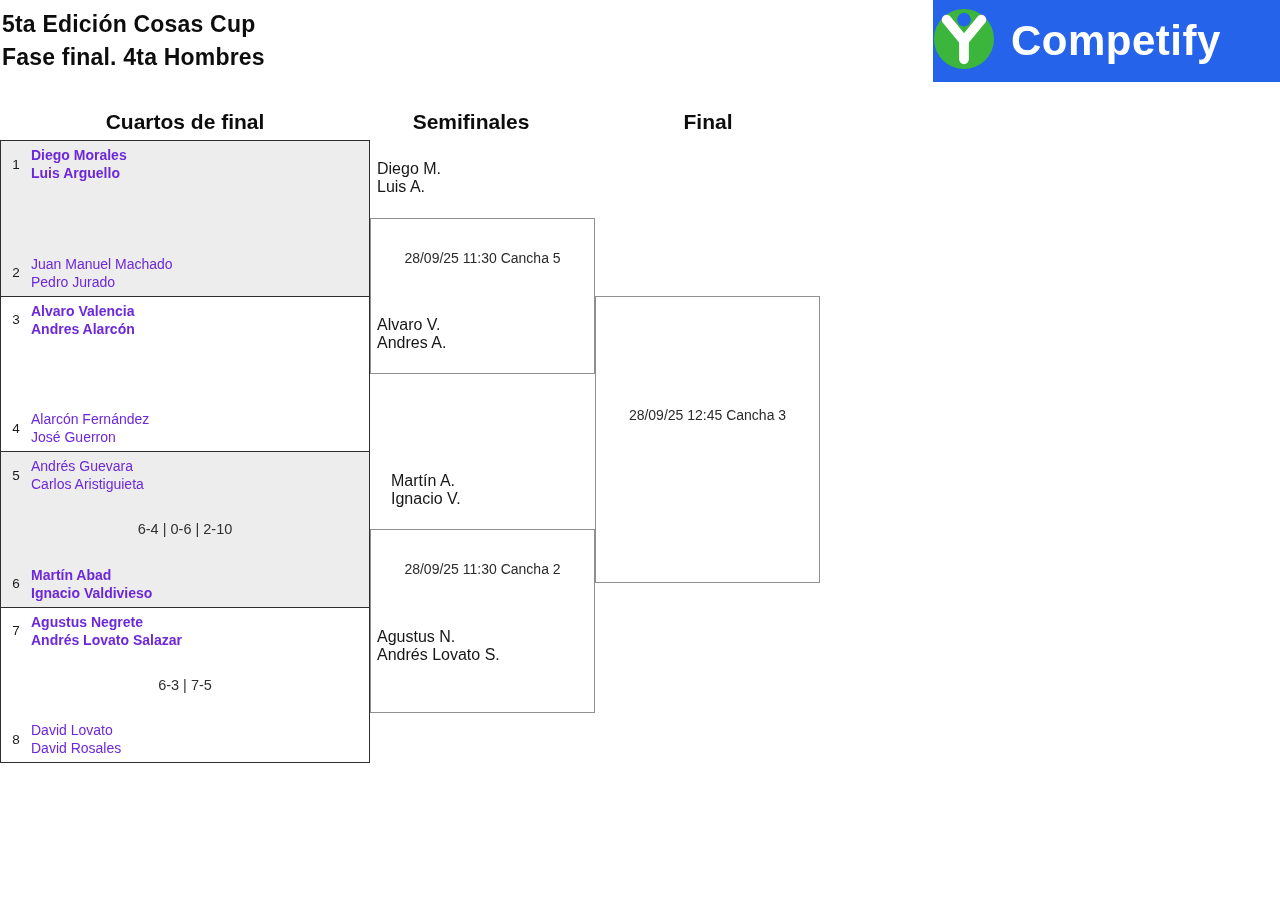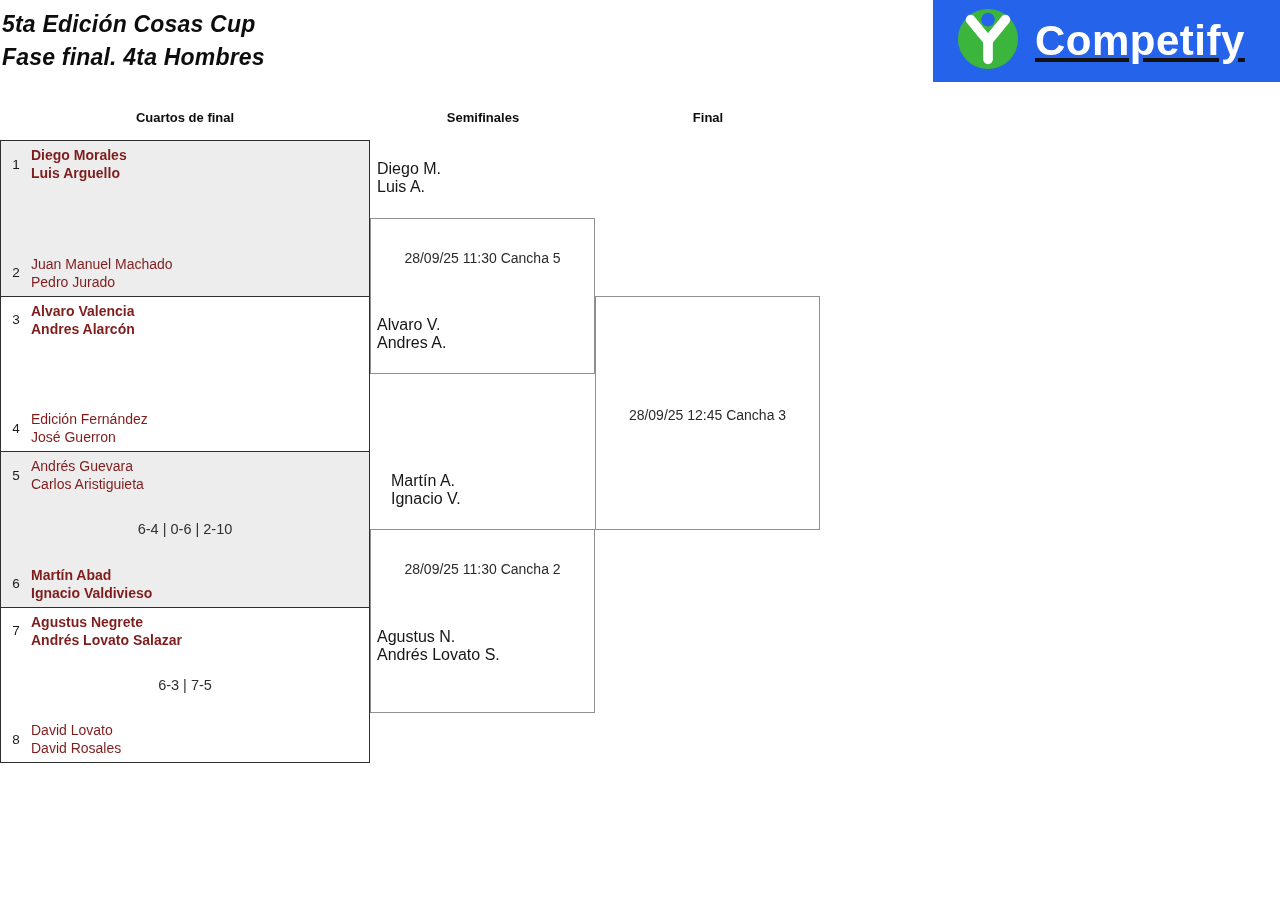--- a/index.html
+++ b/index.html
@@ -1,49 +1,49 @@
 <!DOCTYPE html>
 <html><head>
 <meta charset="utf-8">
 <style>
   * { margin:0; padding:0; box-sizing:border-box; }
   html,body { background:#ffffff; }
   body { font-family:"Liberation Sans", sans-serif; color:#111; }
   .page { position:relative; width:1280px; height:916px; background:#fff; overflow:hidden; }
 
   
-  .title-block { position:absolute; left:2px; top:8px;font-style:italic; }
+  .title-block { position:absolute; left:2px; top:8px; }
   .title-line { font-size:23px; font-weight:700; color:#0d0d0d; line-height:33px; letter-spacing:0.2px; }
   .logo { position:absolute; left:933px; top:0; width:347px; height:82px; background:#2563eb;
-          display:flex; align-items:center; padding-left:24px; gap:16px; cursor:pointer;text-decoration:underline; }
+          display:flex; align-items:center; gap:16px; cursor:pointer; }
   .logo-text { color:#ffffff; font-size:42px; font-weight:700; letter-spacing:0.5px; }
 
   
-  .col-header { position:absolute; top:110px; text-align:center; font-weight:700; font-size:13px; color:#0d0d0d; }
+  .col-header { position:absolute; top:110px; text-align:center; font-weight:700; font-size:21px; color:#0d0d0d; }
   #col-qf { left:0; width:370px; }
-  #col-sf { left:370px; width:226px; }
+  #col-sf { left:358px; width:226px; }
   #col-final { left:595px; width:226px; }
 
   
   .qf-column { position:absolute; left:0; top:140px; width:370px; height:623px;
                border:1px solid #2e2e2e; display:flex; flex-direction:column; background:#fff; }
   .qf-match { flex:1; display:flex; flex-direction:column; justify-content:space-between; padding:5px 0; }
   .qf-match + .qf-match { border-top:1px solid #2e2e2e; }
   .qf-match.shaded { background:#ededed; }
   .team-row { display:flex; align-items:center; }
   .seed { width:30px; text-align:center; font-size:13.5px; color:#1a1a1a; flex-shrink:0; }
-  .players { font-size:14px; line-height:18px; color:#7f1d1d; }
+  .players { font-size:14px; line-height:18px; color:#6d28d9; }
   .players.winner { font-weight:700; }
   .score { text-align:center; font-size:14.5px; color:#2f2f2f; }
 
   
   .round-box { position:absolute; border:1px solid #8f8f8f; background:transparent; }
   #sf1-box { left:370px; top:218px; width:225px; height:156px; }
   #sf2-box { left:370px; top:529px; width:225px; height:184px; }
-  #final-box { left:595px; top:296px; width:225px; height:234px; }
+  #final-box { left:595px; top:296px; width:225px; height:287px; }
   .schedule { position:absolute; left:0; right:0; text-align:center; font-size:14px; color:#2a2a2a; }
   #sf1-box .schedule, #sf2-box .schedule { top:31px; }
   #final-box .schedule { top:110px; }
 
   
   .round-team { position:absolute; font-size:16px; line-height:18px; color:#161616; }
   #sf1-top { left:377px; top:160px; }
   #sf1-bottom { left:377px; top:316px; }
   #sf2-top { left:377px; top:472px;margin-left:14px; }
   #sf2-bottom { left:377px; top:628px; }
@@ -97,21 +97,21 @@
       <div class="team-row">
         <span class="seed">3</span>
         <div class="players winner">
           <div>Alvaro Valencia</div>
           <div>Andres Alarcón</div>
         </div>
       </div>
       <div class="team-row">
         <span class="seed">4</span>
         <div class="players">
-          <div>Edición Fernández</div>
+          <div>Alarcón Fernández</div>
           <div>José Guerron</div>
         </div>
       </div>
     </div>
 
     <div class="qf-match shaded">
       <div class="team-row">
         <span class="seed">5</span>
         <div class="players">
           <div>Andrés Guevara</div>

